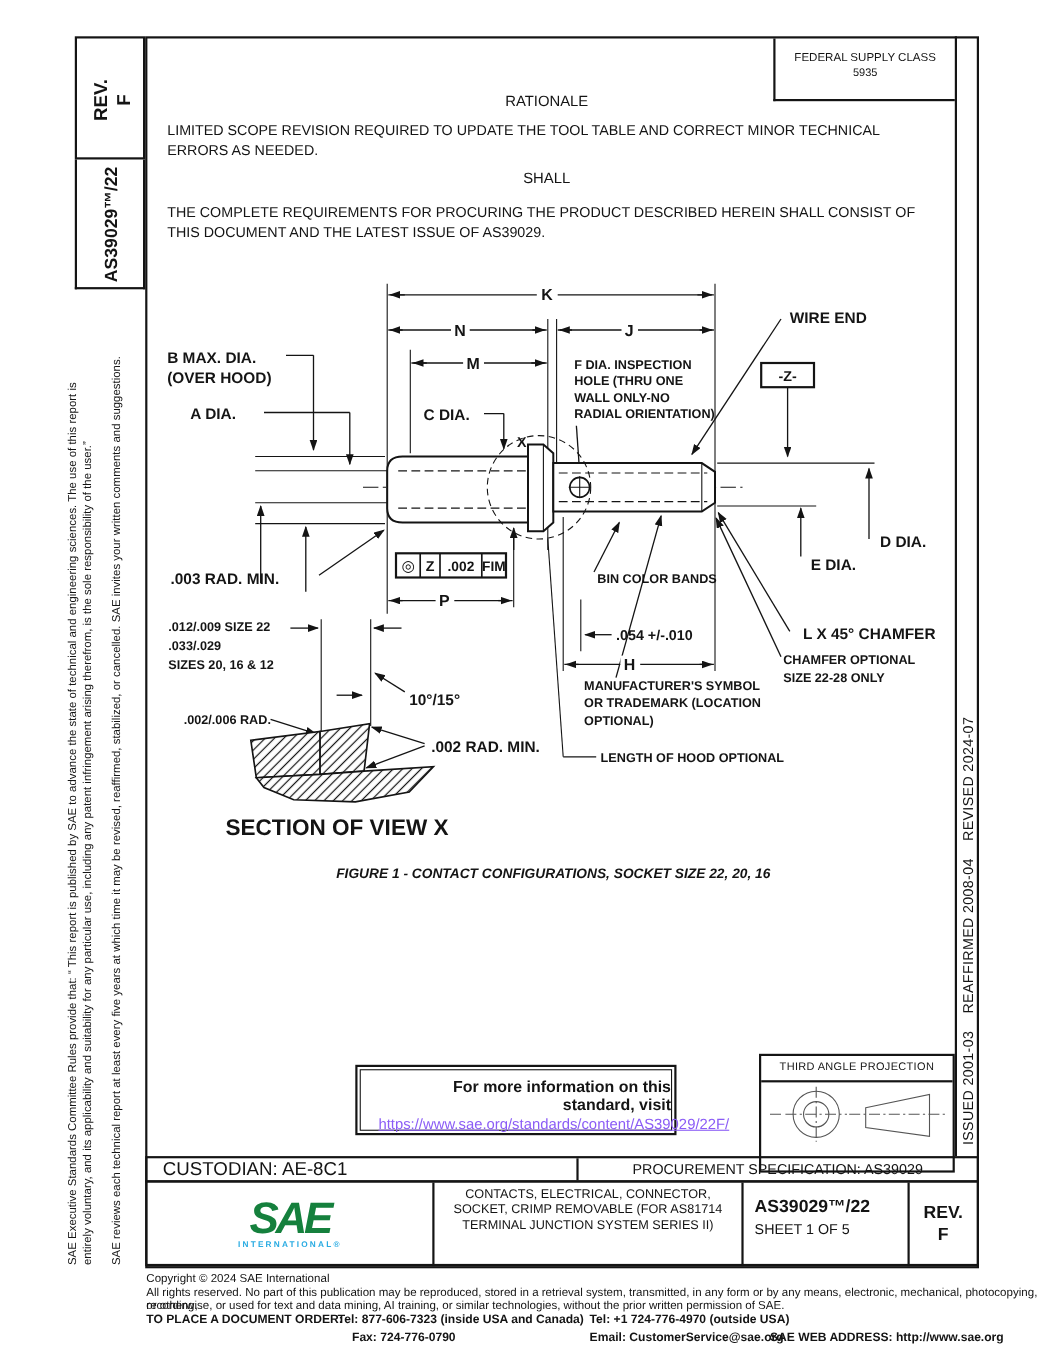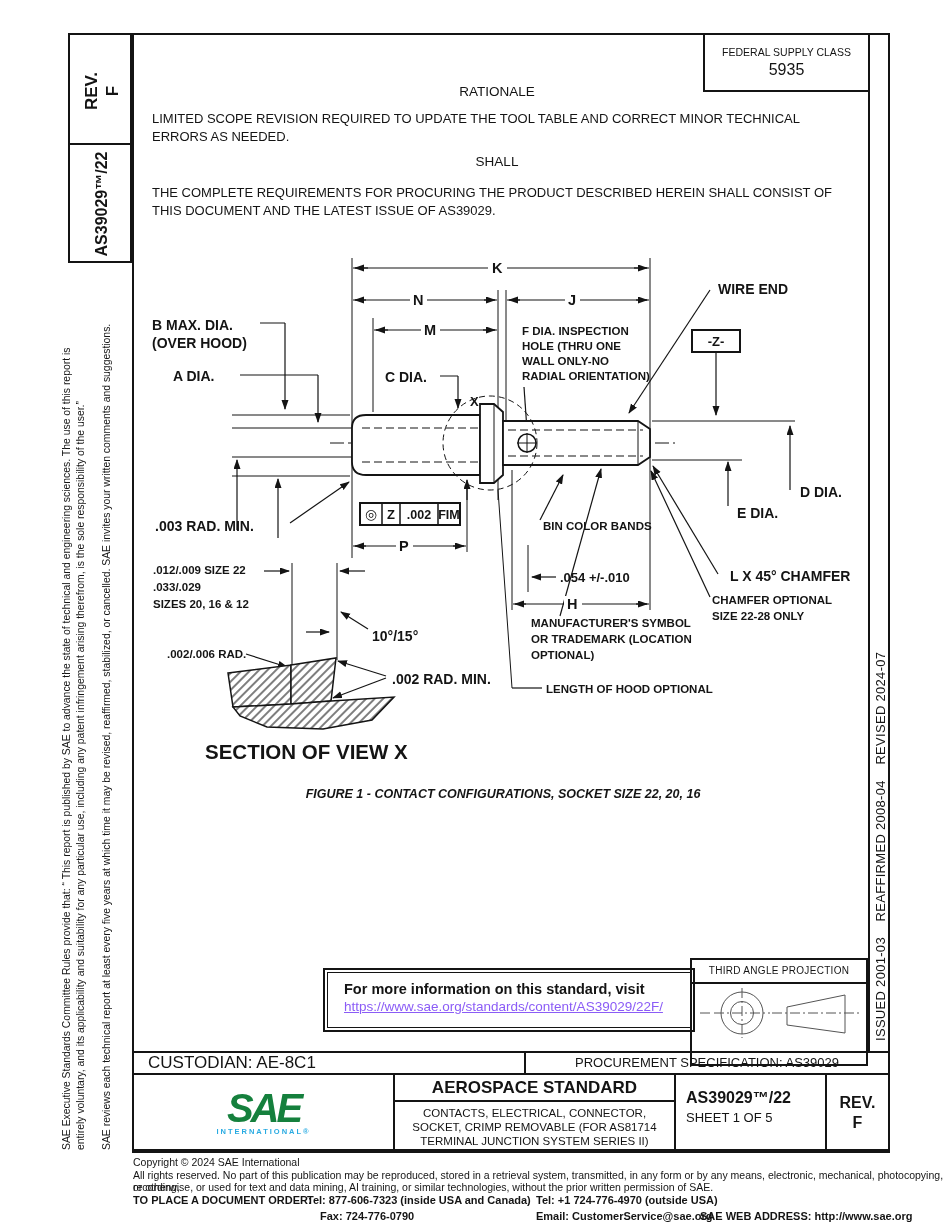--- a/index.html
+++ b/index.html
@@ -23,26 +23,26 @@
       transform:translateY(118px) rotate(-90deg);transform-origin:0 0;
       display:flex;align-items:center;justify-content:center;font-weight:bold;font-size:16px;}
   .legal{left:60px;top:264px;width:64px;height:886px;}
   .legal-inner{position:absolute;left:0;top:0;width:886px;height:64px;
       transform:translateY(886px) rotate(-90deg);transform-origin:0 0;
       font-size:10.4px;line-height:13.5px;white-space:nowrap;}
   .legal-inner .p2{margin-top:13px;}
   .fsc-box{left:703px;top:35px;width:165px;height:57px;border-left:2px solid #141414;
       border-bottom:2px solid #141414;text-align:center;padding-top:11px;}
   .fsc-box .l1{font-size:10.5px;}
-  .fsc-box .l2{font-size:16px;margin-top:3px;}
+  .fsc-box .l2{font-size:10px;margin-top:3px;}
   .heading{left:132px;top:84px;width:730px;text-align:center;font-size:13.5px;}
   .heading2{left:132px;top:154px;width:730px;text-align:center;font-size:13.5px;}
   .bodytext{left:152px;width:706px;font-size:13px;line-height:18px;}
   
-  .info-box{left:323px;top:968px;width:372px;height:64px;border:2px solid #141414;}
+  .info-box{left:323px;top:968px;width:292px;height:64px;border:2px solid #141414;text-align:right;}
   .info-box .inner{position:absolute;left:2px;top:2px;right:2px;bottom:2px;border:1px solid #141414;
       padding:8px 0 0 16px;}
   .info-box .t{font-weight:bold;font-size:14.5px;}
   .info-box a{font-size:13.5px;color:#8b5cf6;text-decoration:underline;cursor:pointer;}
   
   .proj-box{left:690px;top:958px;width:178px;height:108px;border:2px solid #141414;}
   .proj-box .hdr{height:22px;border-bottom:2px solid #141414;text-align:center;
       font-size:10px;line-height:22px;letter-spacing:.3px;}
   
   .cust-bar{left:132px;top:1051px;width:758px;height:24px;border:2px solid #141414;display:flex;}
@@ -299,21 +299,20 @@
     <div class="lc">CUSTODIAN: AE-8C1</div>
     <div class="rc">PROCUREMENT SPECIFICATION: AS39029</div>
   </div>
 
   <div class="abs bb title-block">
     <div class="tb-logo">
       <div class="sae">SAE</div>
       <div class="intl">INTERNATIONAL®</div>
     </div>
     <div class="tb-center">
-      <div class="h">AEROSPACE STANDARD</div>
       <div class="sub">
         <div>CONTACTS, ELECTRICAL, CONNECTOR,</div>
         <div>SOCKET, CRIMP REMOVABLE (FOR AS81714</div>
         <div>TERMINAL JUNCTION SYSTEM SERIES II)</div>
       </div>
     </div>
     <div class="tb-num">
       <div class="n">AS39029™/22</div>
       <div class="s">SHEET 1 OF 5</div>
     </div>

